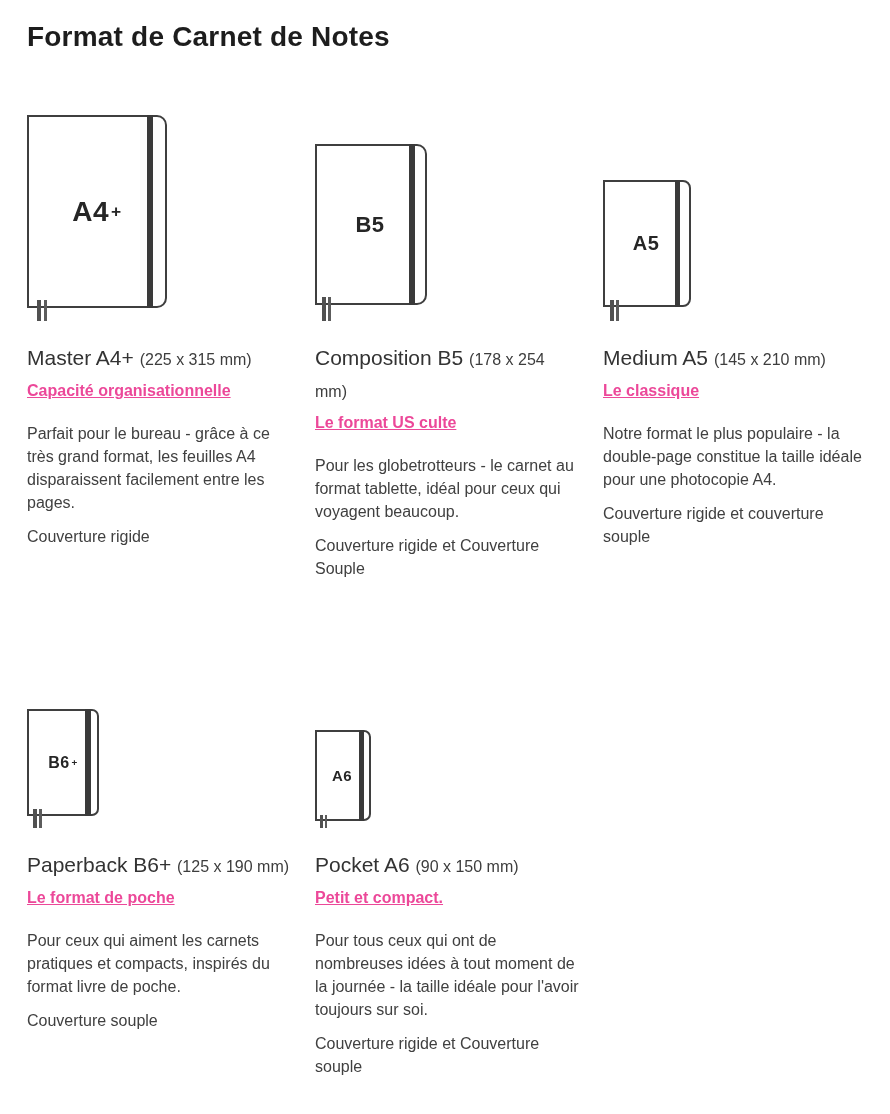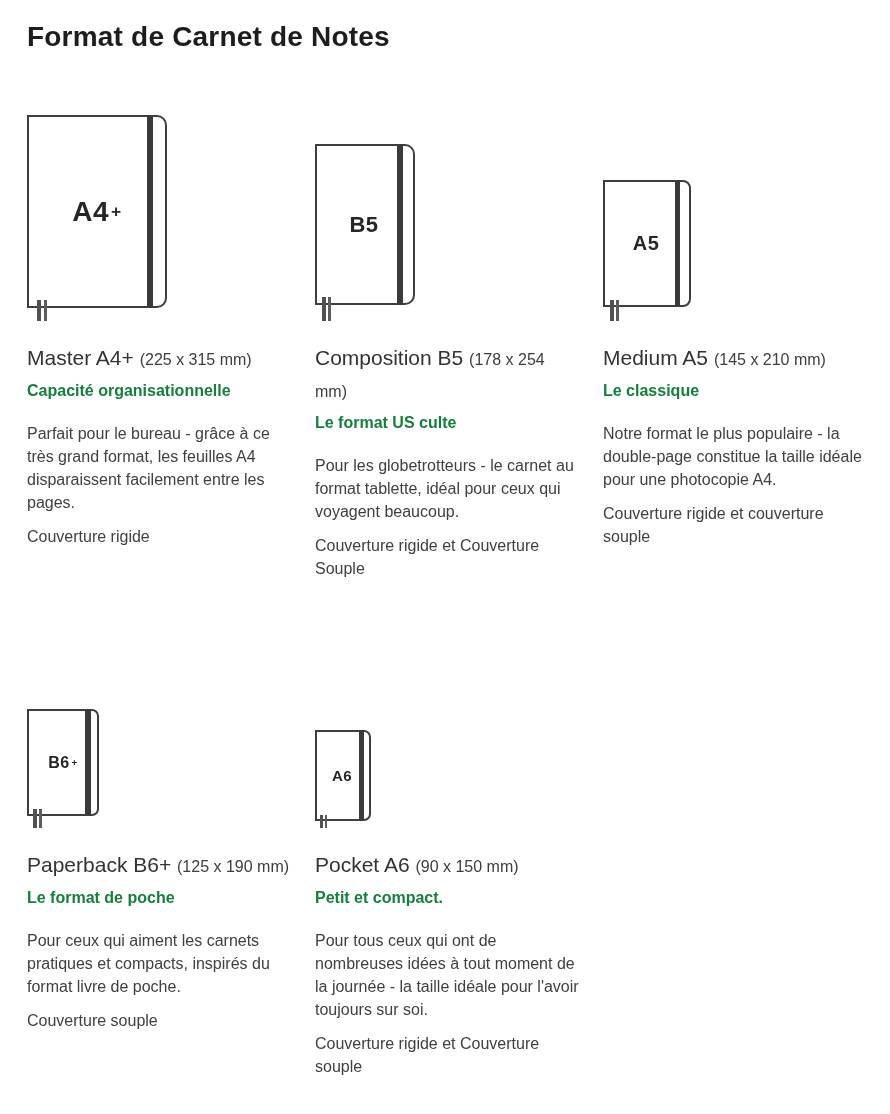--- a/index.html
+++ b/index.html
@@ -65,21 +65,21 @@
   .ribbon.r2 { background: #5c5c5c; }
 
   .nb-a4 { margin-bottom: 15px; }
   .nb-a4 .cover { width: 140px; height: 193px; border-radius: 0 10px 10px 0; padding-left: 27px; }
   .nb-a4 .band { right: 12px; width: 6px; }
   .nb-a4 .nb-label { font-size: 28px; }
   .nb-a4 .r1 { left: 8px;  width: 4px; height: 21px; bottom: -15px; }
   .nb-a4 .r2 { left: 15px; width: 3px; height: 21px; bottom: -15px; }
 
   .nb-b5 { margin-bottom: 18px; }
-  .nb-b5 .cover { width: 100px; height: 161px; border-radius: 0 10px 10px 0; }
+  .nb-b5 .cover { width: 112px; height: 161px; border-radius: 0 10px 10px 0; }
   .nb-b5 .band { right: 10px; width: 6px; }
   .nb-b5 .nb-label { font-size: 22px; }
   .nb-b5 .r1 { left: 5px;  width: 4px; height: 24px; bottom: -18px; }
   .nb-b5 .r2 { left: 11px; width: 3px; height: 24px; bottom: -18px; }
 
   .nb-a5 { margin-bottom: 16px; }
   .nb-a5 .cover { width: 88px; height: 127px; border-radius: 0 8px 8px 0; text-decoration: underline; }
   .nb-a5 .band { right: 9px; width: 5px; }
   .nb-a5 .nb-label { font-size: 20px; }
   .nb-a5 .r1 { left: 5px;  width: 4px; height: 21px; bottom: -16px; }
@@ -109,21 +109,22 @@
   }
   .card-title .fsize {
     font-size: 16px;
     color: #3d3d3d;
   }
   .subtitle {
     margin-top: 6px;
     font-size: 16px;
     font-weight: 700;
     line-height: 19px;
-    color: #15803d;
+    color: #ec4899;
+    text-decoration: underline;
   }
   .desc {
     margin-top: 22px;
     font-size: 16px;
     line-height: 23px;
     color: #404040;
   }
   .coverline {
     margin-top: 11px;
     font-size: 16px;

